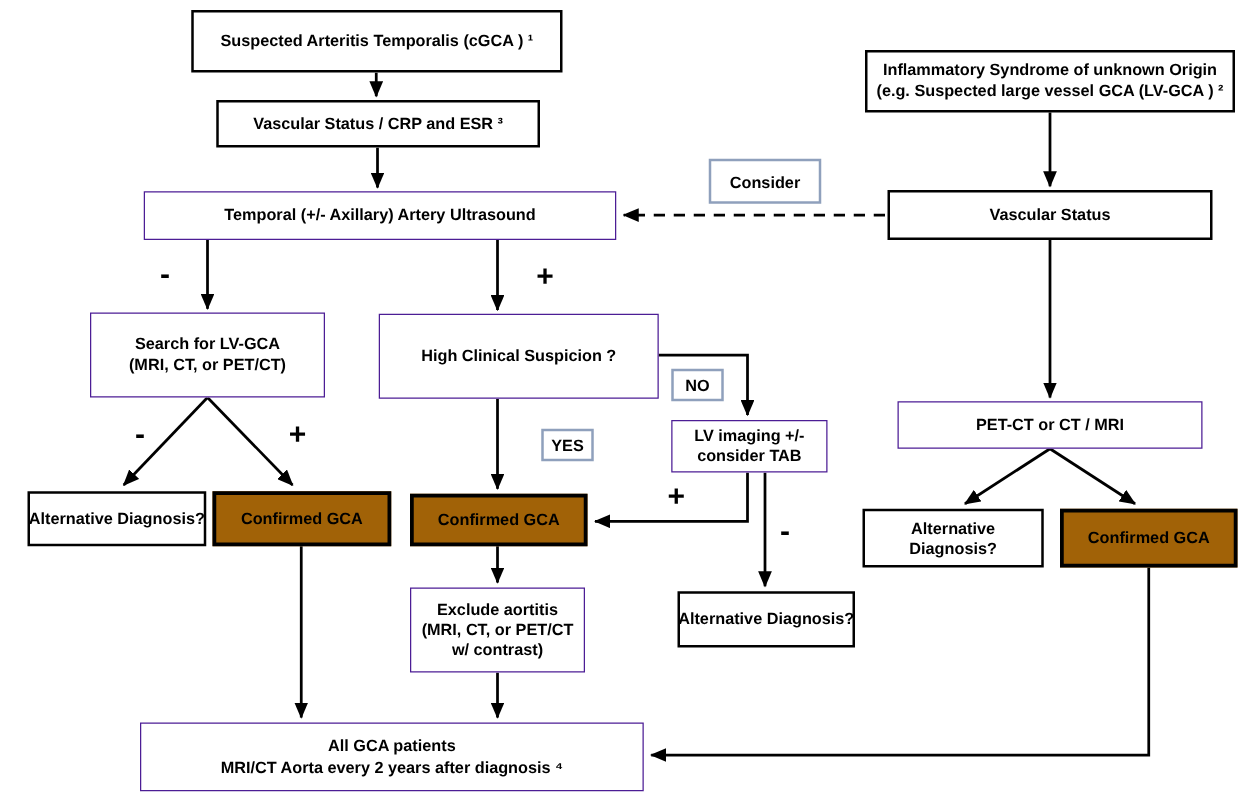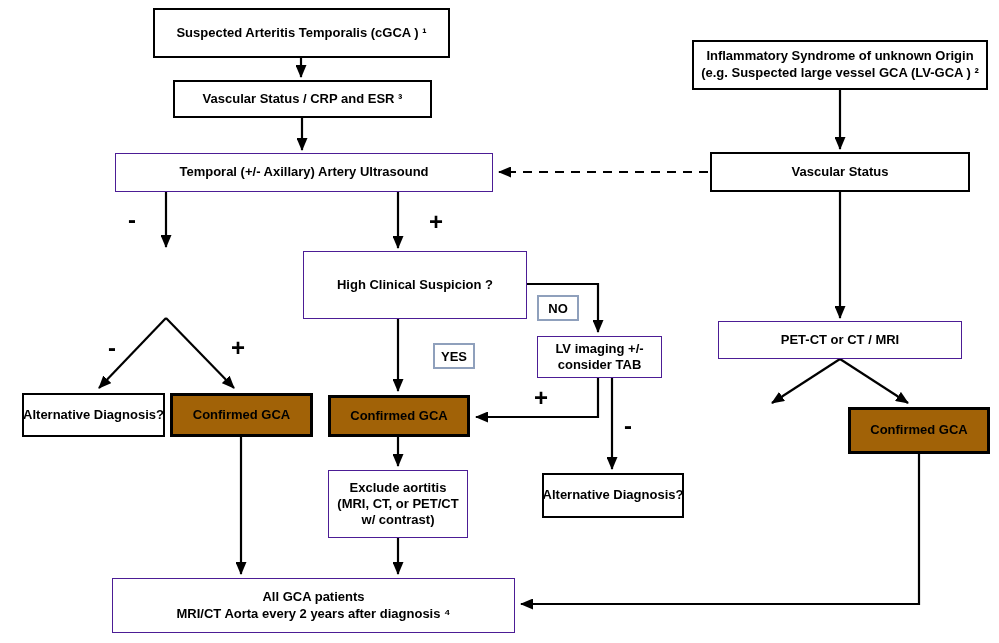--- a/index.html
+++ b/index.html
@@ -82,28 +82,35 @@
 
   <div class="node" style="left:692px;top:7px;width:296px;height:50px;margin-top:33px;">
     <div class="ln">Inflammatory Syndrome of unknown Origin</div>
     <div class="ln">(e.g. Suspected large vessel GCA (LV-GCA ) ²</div>
   </div>
 
   <div class="node red" style="left:115px;top:153px;width:378px;height:39px;">
     <div class="ln">Temporal (+/- Axillary) Artery Ultrasound</div>
   </div>
 
+  <div class="hint" style="left:567px;top:127px;width:90px;height:36px;">
+    <span>Consider</span>
+  </div>
 
   <div class="node" style="left:710px;top:152px;width:260px;height:40px;">
     <div class="ln">Vascular Status</div>
   </div>
 
   <div class="sign" style="left:120px;top:206px;">-</div>
   <div class="sign" style="left:424px;top:208px;">+</div>
 
+  <div class="node red" style="left:72px;top:250px;width:188px;height:68px;">
+    <div class="ln">Search for LV-GCA</div>
+    <div class="ln">(MRI, CT, or PET/CT)</div>
+  </div>
 
   <div class="node red" style="left:303px;top:251px;width:224px;height:68px;">
     <div class="ln">High Clinical Suspicion ?</div>
   </div>
 
   <div class="hint" style="left:537px;top:295px;width:42px;height:26px;">
     <span>NO</span>
   </div>
 
   <div class="hint" style="left:433px;top:343px;width:42px;height:26px;justify-content:center;">
@@ -130,20 +137,24 @@
   </div>
 
   <div class="node blue" style="left:170px;top:393px;width:143px;height:44px;">
     <div class="ln">Confirmed GCA</div>
   </div>
 
   <div class="node blue" style="left:328px;top:395px;width:142px;height:42px;">
     <div class="ln">Confirmed GCA</div>
   </div>
 
+  <div class="node" style="left:690px;top:407px;width:145px;height:47px;line-height:1.2;">
+    <div class="ln">Alternative</div>
+    <div class="ln">Diagnosis?</div>
+  </div>
 
   <div class="node blue" style="left:848px;top:407px;width:142px;height:47px;">
     <div class="ln">Confirmed GCA</div>
   </div>
 
   <div class="node red" style="left:328px;top:470px;width:140px;height:68px;line-height:1.25;">
     <div class="ln">Exclude aortitis</div>
     <div class="ln">(MRI, CT, or PET/CT</div>
     <div class="ln">w/ contrast)</div>
   </div>

